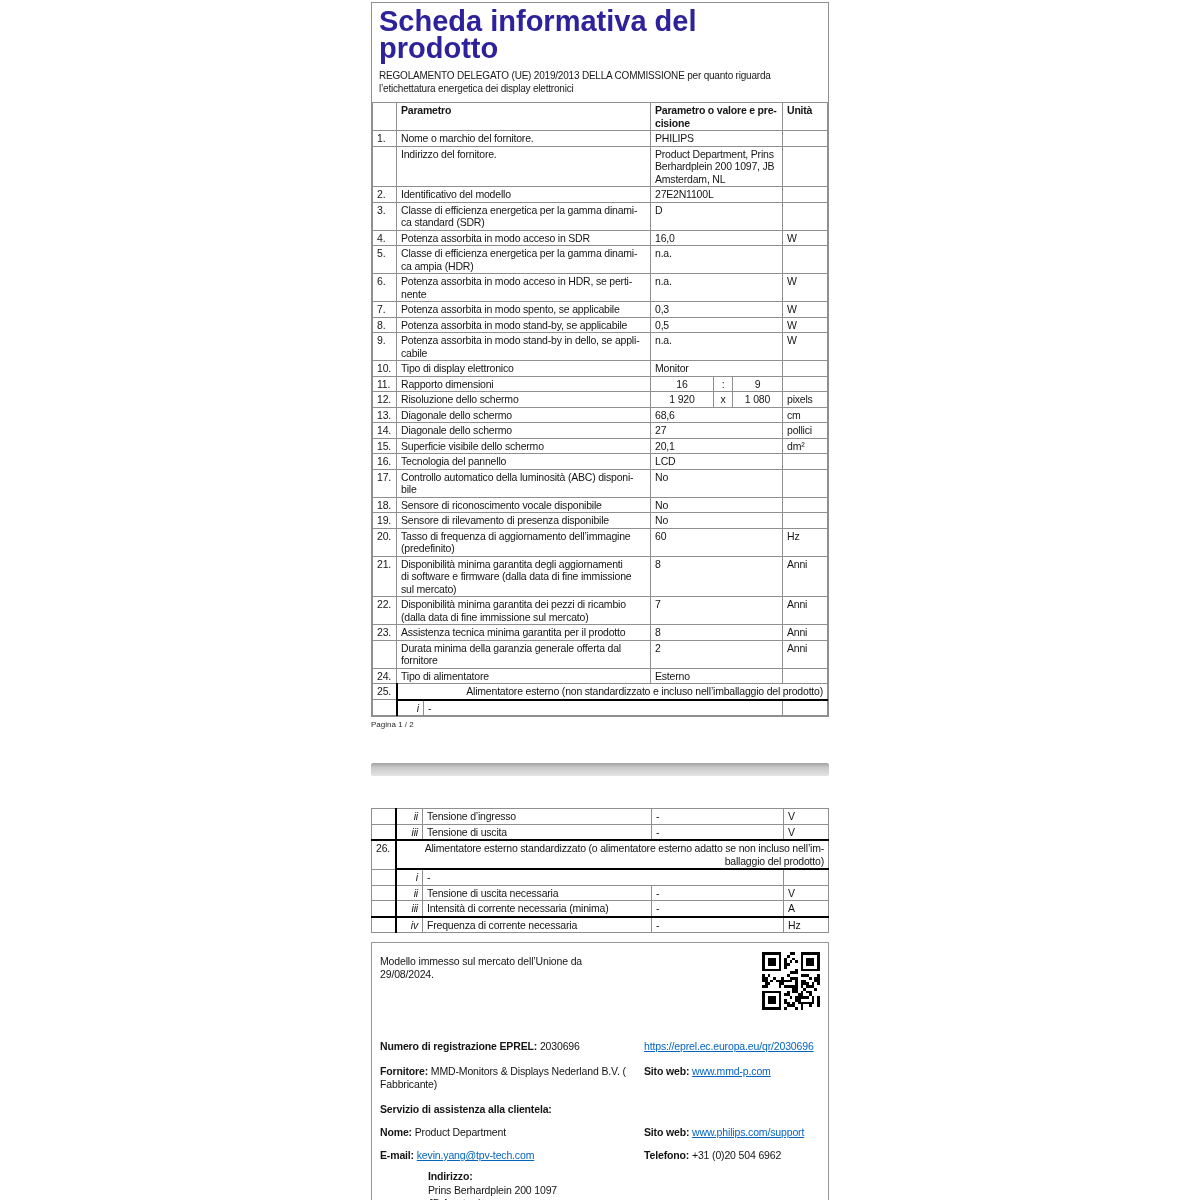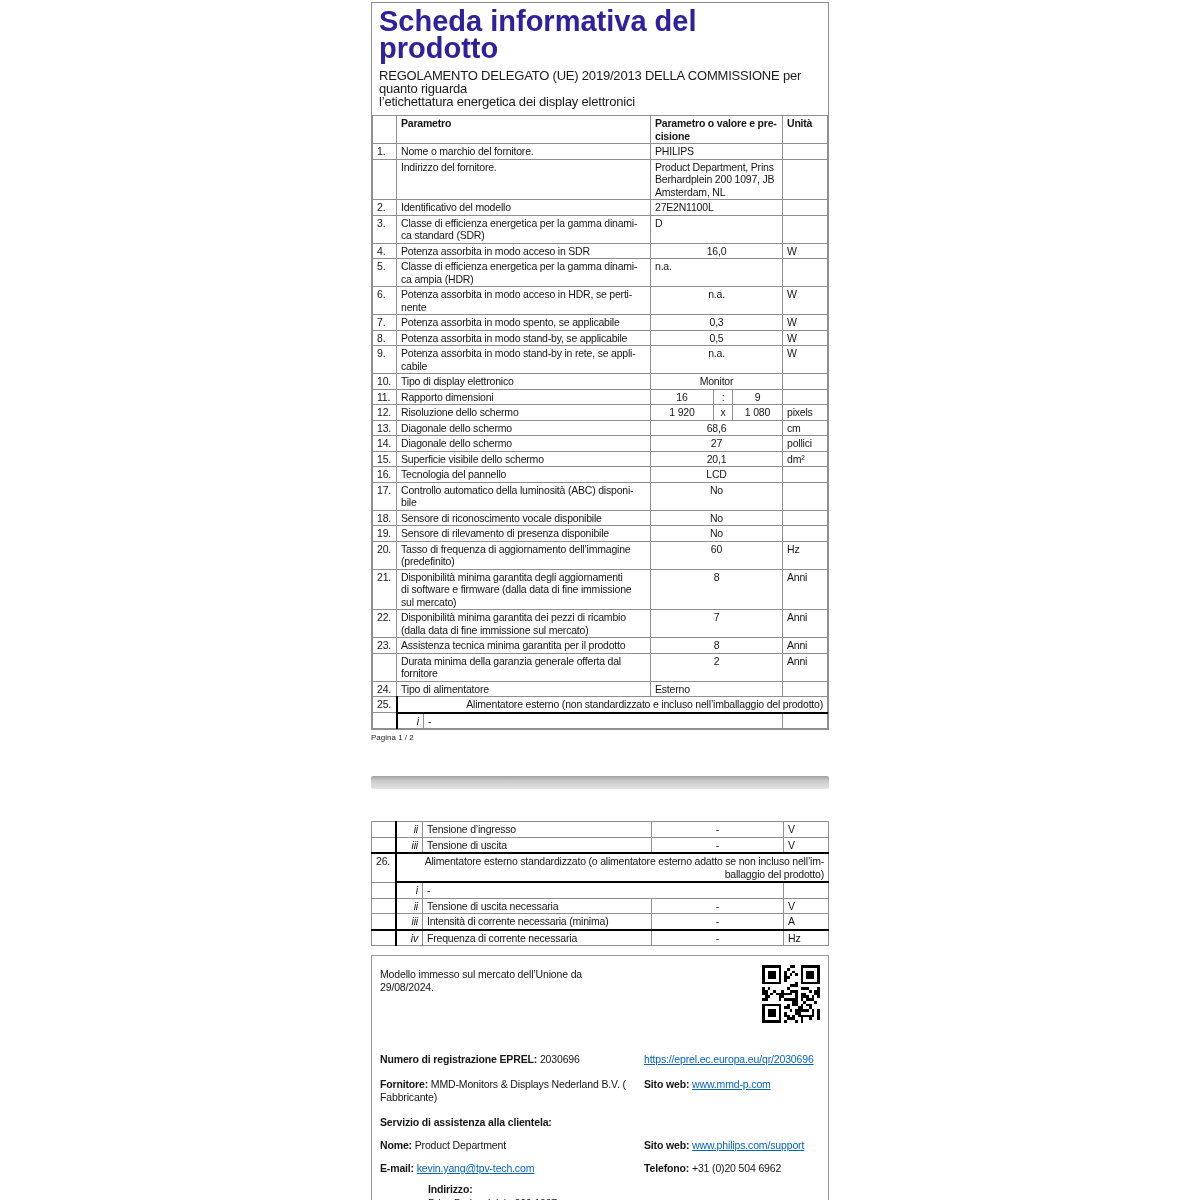--- a/index.html
+++ b/index.html
@@ -4,34 +4,34 @@
 <style>
   html,body{margin:0;padding:0;background:#ffffff;}
   body{width:1200px;height:1200px;overflow:hidden;position:relative;
        font-family:"Liberation Sans",sans-serif;color:#151515;}
   .doc{width:458px;margin:0 auto;padding-top:2px;}
 
   
   .fiche{border:1px solid #8f8f8f;background:#fff;}
   .fiche-head{padding:4px 7px 7px 7px;}
   .title{font-size:29px;line-height:27px;font-weight:bold;color:#2d219c;margin:1px 0 7px 0;}
-  .subtitle{font-size:13px;line-height:13px;letter-spacing:-0.2px;white-space:pre-line;color:#1a1a1a;}
+  .subtitle{font-size:10px;line-height:13px;letter-spacing:-0.2px;white-space:pre-line;color:#1a1a1a;}
 
   
   table.ptable{width:100%;border-collapse:collapse;table-layout:fixed;
                font-size:10.5px;line-height:12.5px;letter-spacing:-0.2px;}
   table.ptable col.c-n{width:24px;} table.ptable col.c-s{width:27px;}
   table.ptable col.c-v1{width:63px;} table.ptable col.c-v2{width:19px;}
   table.ptable col.c-v3{width:50px;} table.ptable col.c-u{width:45px;}
   .ptable th,.ptable td{border:1px solid #8f8f8f;padding:1px 4px;vertical-align:top;}
   .ptable th{font-weight:bold;text-align:left;white-space:pre-line;}
   td.cn{padding:1px 2px 1px 4px;}
   td.cp{white-space:pre-line;}
   td.cp.span{white-space:pre;overflow:hidden;}
-  td.cv.r{text-align:center;} td.cv.l{text-align:left;} td.cv.c{text-align:center;}
+  td.cv.r{text-align:left;} td.cv.l{text-align:left;} td.cv.c{text-align:center;}
   td.cs{font-style:italic;padding-left:6px;}
   .hb{border-bottom:2px solid #000 !important;}
   .hl{border-left:2px solid #000 !important;text-align:right;}
   .pagefoot{font-size:8px;color:#2a2a2a;text-align:left;padding:3px 2px 0 0;height:12px;}
 
   
   .pagebreak{height:13px;margin-top:31px;border-radius:2px;
              background:linear-gradient(180deg,#a2a2a2 0%,#c9c9c9 35%,#e4e4e4 100%);}
 
   .p2wrap{margin-top:32px;}
@@ -133,21 +133,21 @@
             <td class="cu">W</td>
           </tr>
           <tr>
             <td class="cn">8.</td>
             <td class="cp" colspan="2">Potenza assorbita in modo stand-by, se applicabile</td>
             <td class="cv r" colspan="3">0,5</td>
             <td class="cu">W</td>
           </tr>
           <tr>
             <td class="cn">9.</td>
-            <td class="cp" colspan="2">Potenza assorbita in modo stand-by in rete, se appli-
+            <td class="cp" colspan="2">Potenza assorbita in modo stand-by in dello, se appli-
 cabile</td>
             <td class="cv r" colspan="3">n.a.</td>
             <td class="cu">W</td>
           </tr>
           <tr>
             <td class="cn">10.</td>
             <td class="cp" colspan="2">Tipo di display elettronico</td>
             <td class="cv r" colspan="3">Monitor</td>
             <td class="cu"></td>
           </tr>

